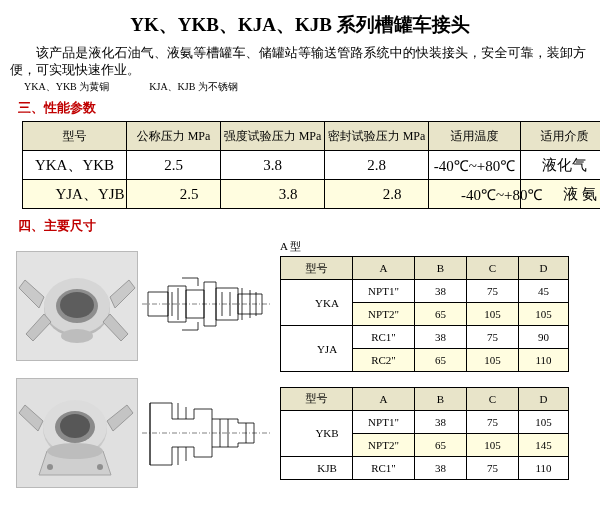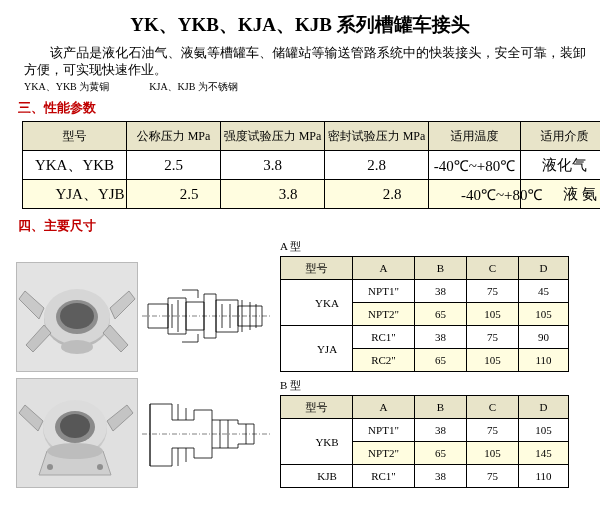--- a/index.html
+++ b/index.html
@@ -32,21 +32,21 @@
   }
   .sec-head {
     color: #c00000;
     font-weight: bold;
     font-size: 13px;
     margin: 4px 0 2px 18px;
   }
   .para {
     font-size: 13px;
     line-height: 17px;
-    margin: 0 14px 0 24px;
+    margin: 0 14px 0 10px;
     text-indent: 26px;
     text-align: justify;
   }
   .para2 {
     font-size: 10px;
     line-height: 17px;
     margin: 0 14px 0 24px;
   }
   .sp-gap { display: inline-block; width: 40px; }
 
@@ -78,21 +78,21 @@
   .sec4 {
     margin: 8px 0 2px 18px;
   }
   .blocks {
     position: relative;
     margin-left: 16px;
     margin-top: 4px;
   }
   .row {
     display: flex;
-    align-items: flex-end;
+    align-items: center;
     margin-bottom: 6px;
   }
   .photo {
     width: 120px;
     height: 108px;
     border: 1px solid #b9b9b9;
     background: linear-gradient(160deg, #f2f2f2 0%, #dcdcdc 55%, #ededed 100%);
     position: relative;
     overflow: hidden;
   }
@@ -317,21 +317,20 @@
             <path d="M86 40 L86 68"></path>
             <path d="M104 44 L104 64"></path>
           </g>
           <g stroke="#000" stroke-width="0.5" stroke-dasharray="5,2,1,2">
             <path d="M0 54 L128 54"></path>
           </g>
         </svg>
       </div>
 
       <div class="tblwrap">
-        <div class="type-label">B 型</div>
         <table class="dim">
           <colgroup>
               <col style="width:72px">
               <col style="width:62px">
               <col style="width:52px">
               <col style="width:52px">
               <col style="width:50px">
             </colgroup>
           <tbody>
               <tr class="hdr">

